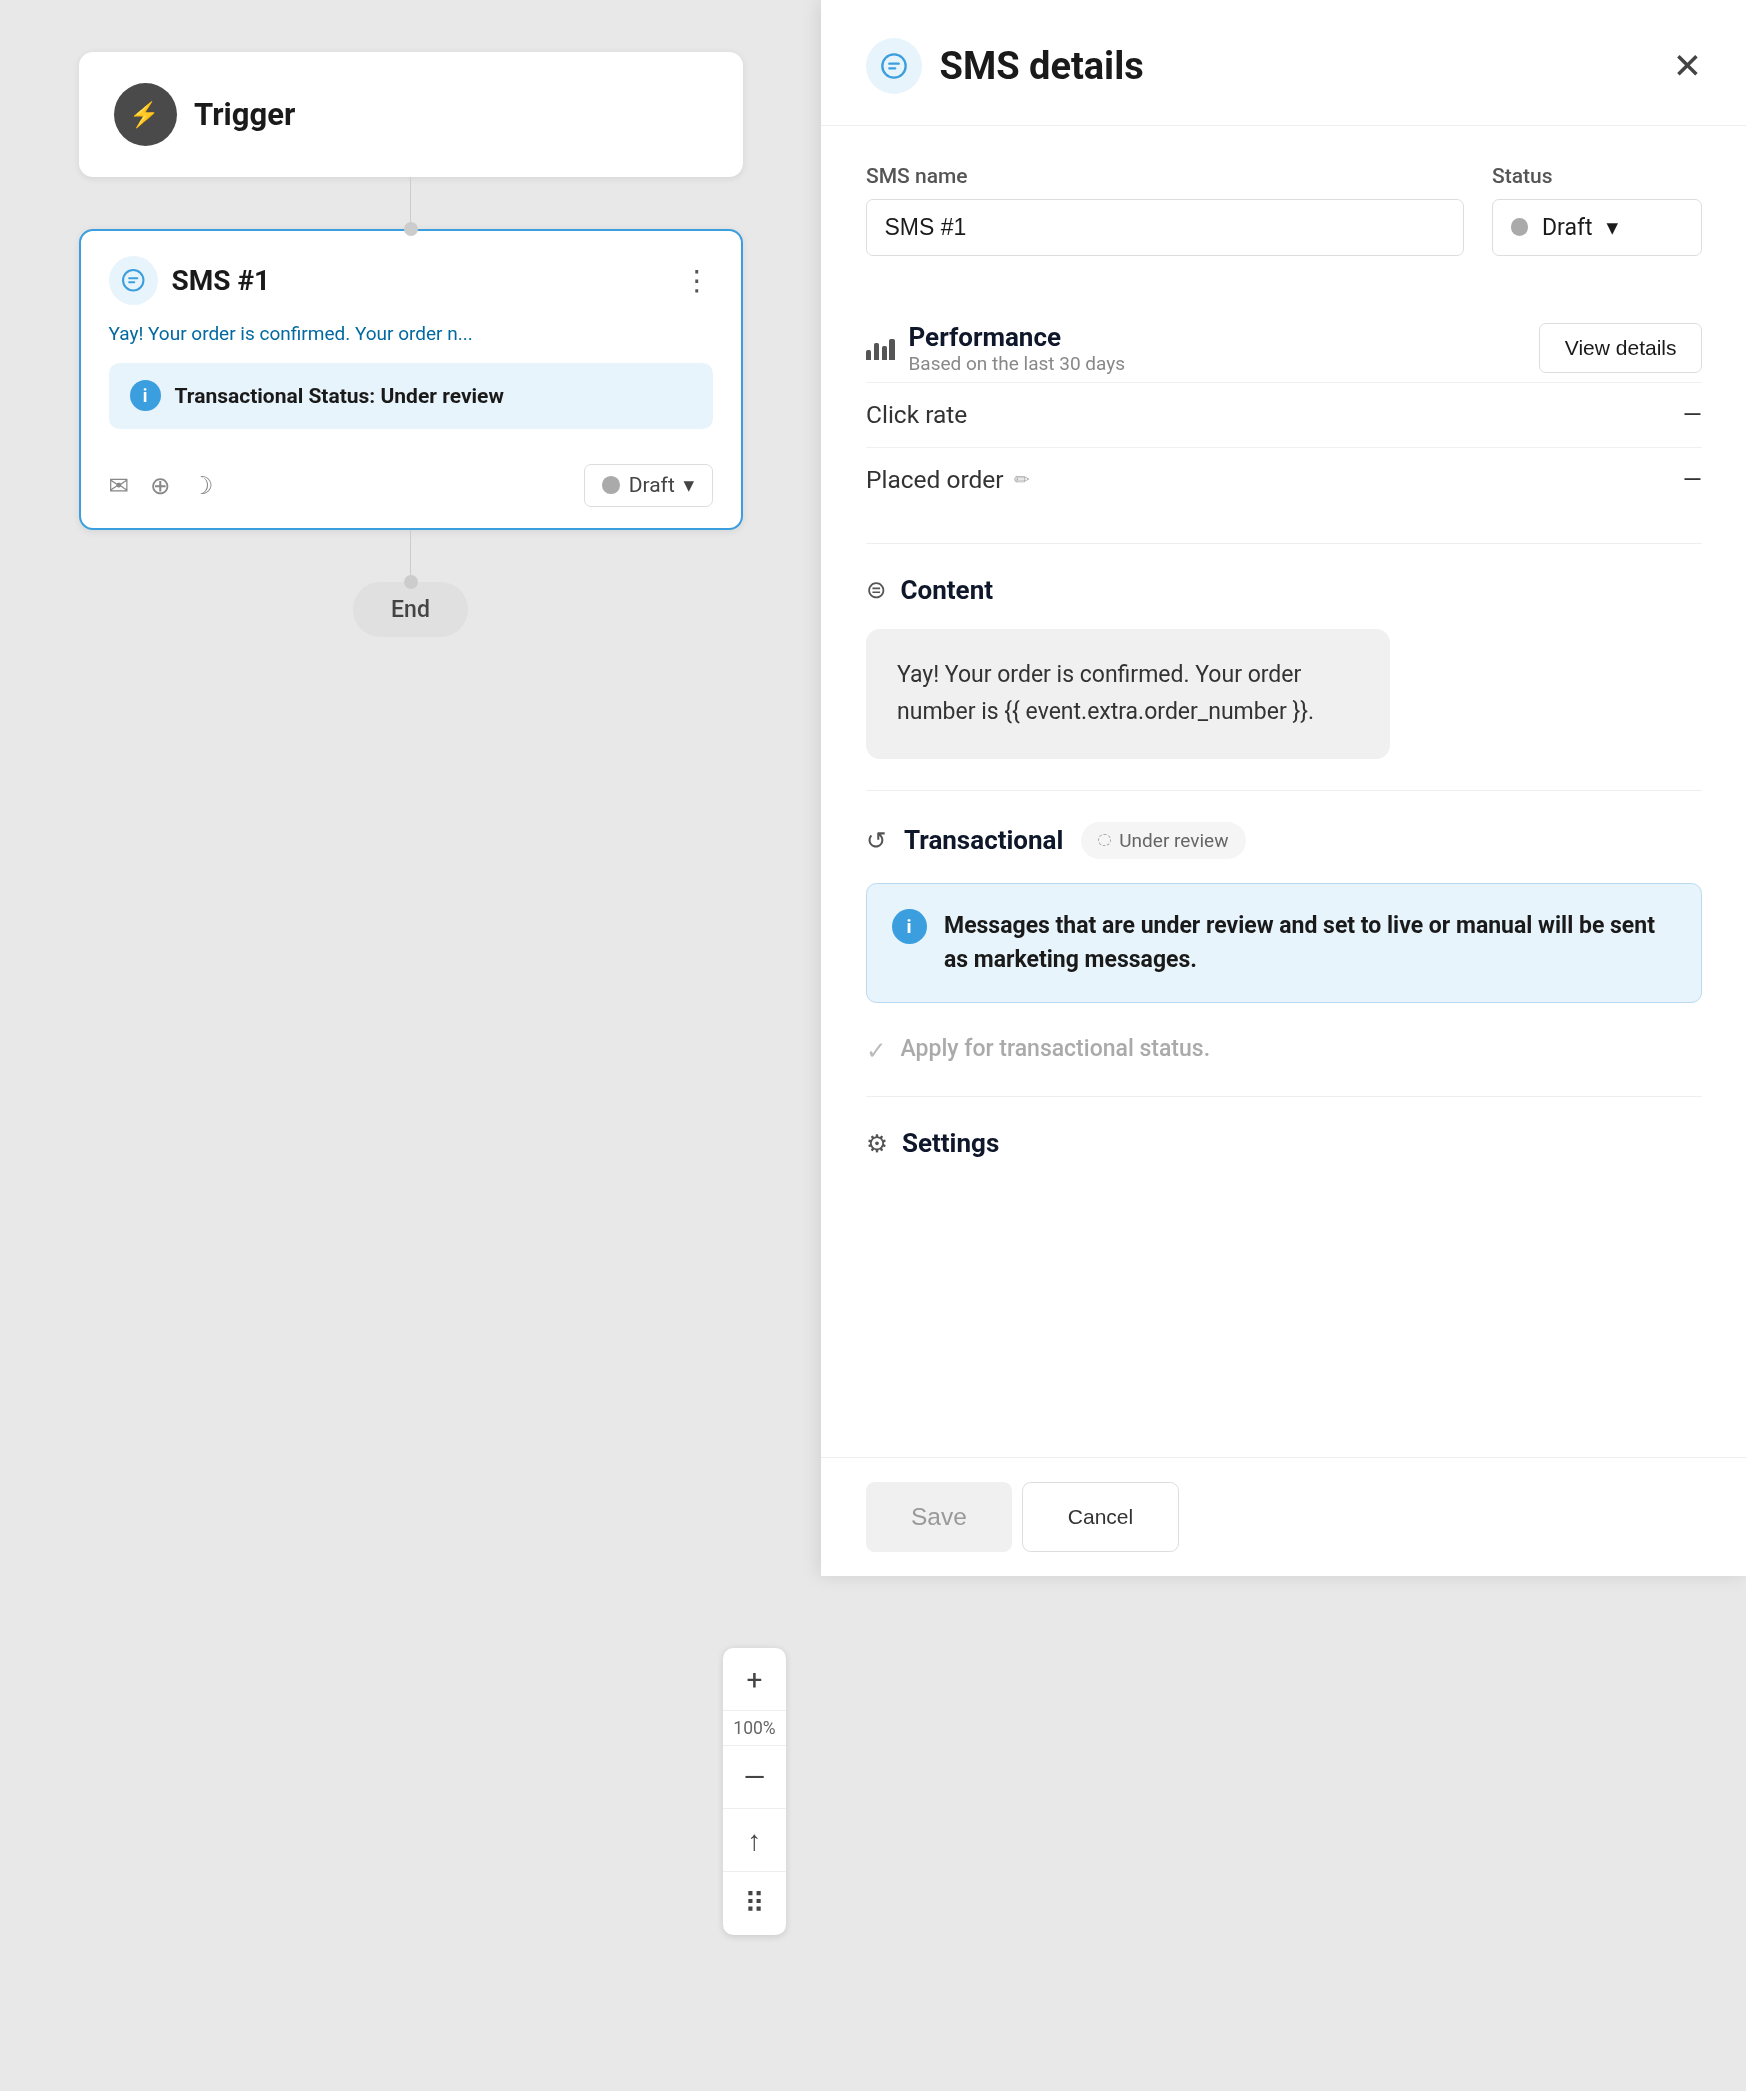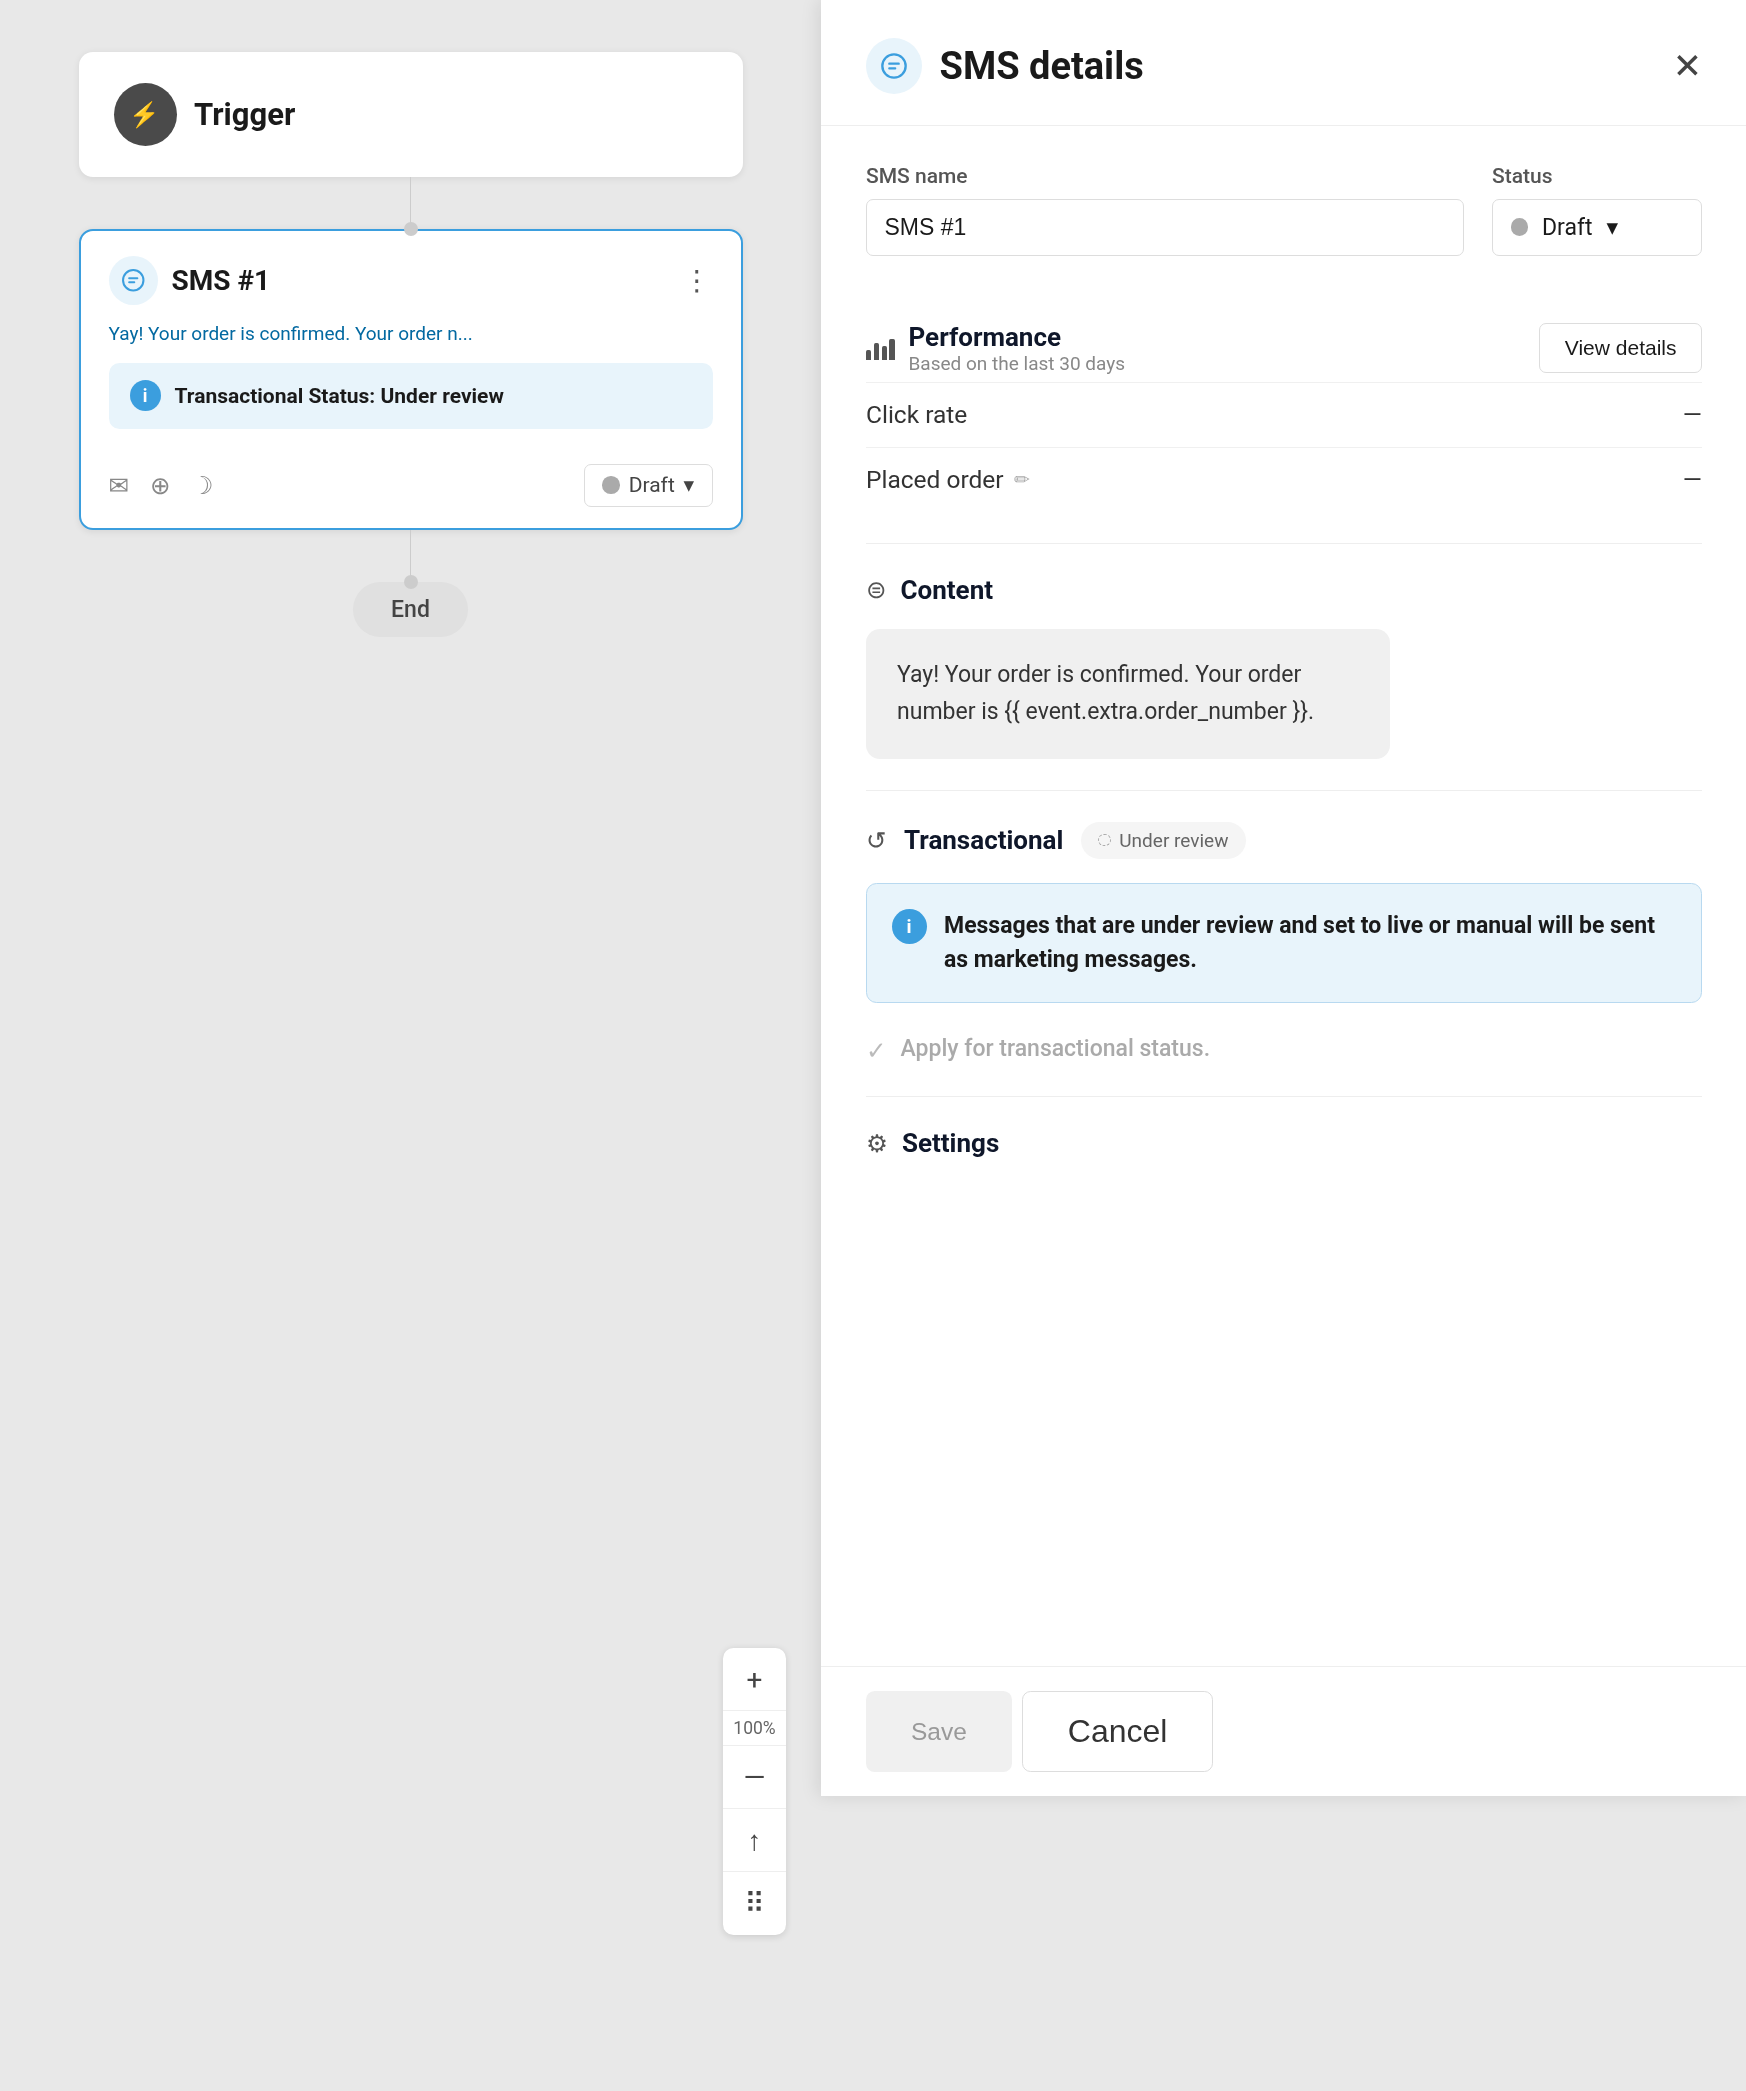--- a/index.html
+++ b/index.html
@@ -274,21 +274,21 @@
       width: 100%;
       text-align: center;
     }
 
     
     .right-panel {
       position: absolute;
       right: 0;
       top: 0;
       width: 926px;
-      height: 1796px;
+      height: 1576px;
       background: white;
       box-shadow: -3.5px 0 17.5px rgba(0,0,0,0.1);
       display: flex;
       flex-direction: column;
     }
 
     
     .panel-header {
       display: flex;
       align-items: center;
@@ -584,21 +584,21 @@
       font-size: 24.5px;
       color: #999;
       cursor: not-allowed;
     }
 
     .btn-cancel {
       background: white;
       border: 1.3px solid #ddd;
       border-radius: 8.7px;
       padding: 21px 45px;
-      font-size: 32px;
+      font-size: 21px;
       color: #333;
       cursor: pointer;
     }
 
     
     .bar-chart-icon {
       display: flex;
       align-items: flex-end;
       gap: 2.6px;
       height: 24.5px;

